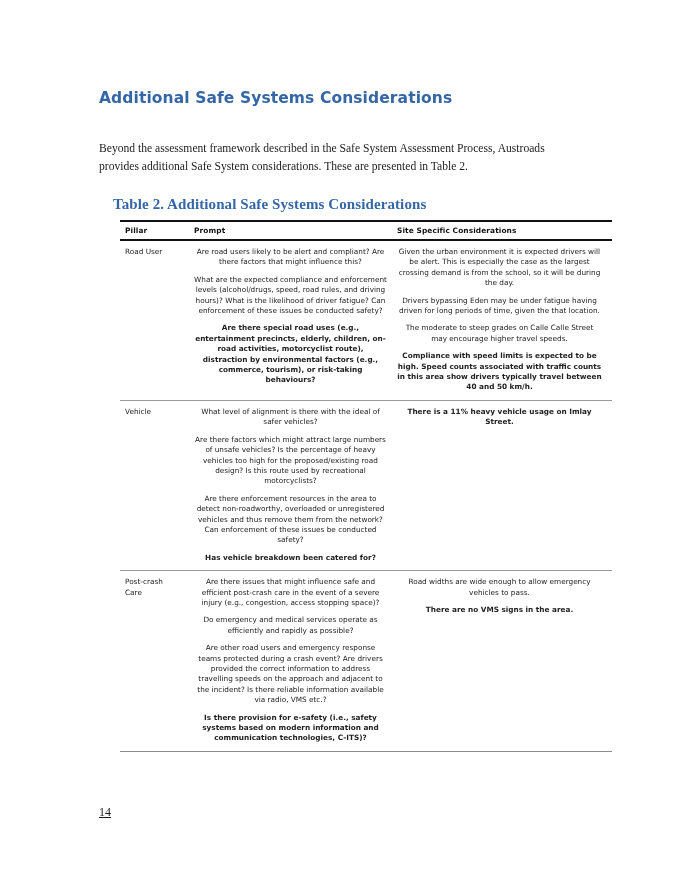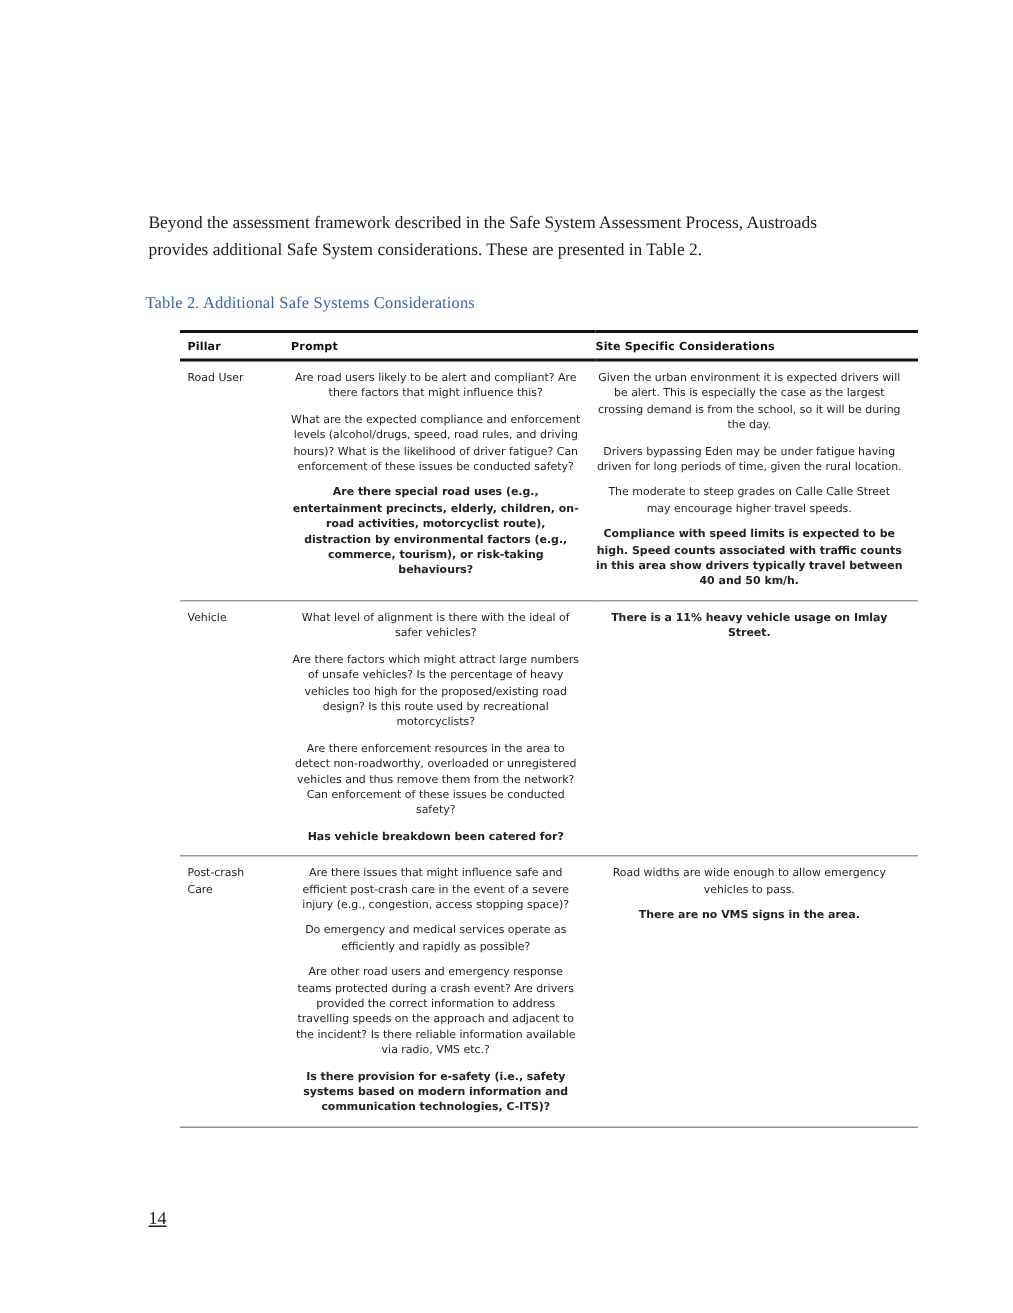--- a/index.html
+++ b/index.html
@@ -43,25 +43,25 @@
     font-family: "Liberation Serif", serif;
     font-size: 11.6px;
     line-height: 18.5px;
     color: #1c1c1c;
     text-align: left;
   }
 
   
   .table-caption {
     position: absolute;
-    left: 97px;
+    left: 113px;
     top: 196px;
     font-family: "Liberation Serif", serif;
-    font-weight: normal;
-    font-size: 11px;
+    font-weight: bold;
+    font-size: 15px;
     color: #3567a8;
     letter-spacing: 0.1px;
     white-space: nowrap;
   }
 
   
   .table-wrap {
     position: absolute;
     left: 120px;
     top: 220px;
@@ -123,20 +123,21 @@
     font-size: 12px;
     color: #1c1c1c;
     text-decoration: underline;
   }
 </style>
 </head>
 <body>
 
 <div class="page">
 
+  <h1 class="doc-heading">Additional Safe Systems Considerations</h1>
 
   <p class="intro">Beyond the assessment framework described in the Safe System Assessment Process, Austroads provides additional Safe System considerations. These are presented in Table 2.</p>
 
   <div class="table-caption">Table 2. Additional Safe Systems Considerations</div>
 
   <div class="table-wrap">
     <table class="ss">
       <colgroup>
         <col class="c-pillar">
         <col class="c-prompt">
@@ -153,21 +154,21 @@
 
         <tr>
           <td class="pillar">Road User</td>
           <td>
             <p>Are road users likely to be alert and compliant? Are there factors that might influence this?</p>
             <p>What are the expected compliance and enforcement levels (alcohol/drugs, speed, road rules, and driving hours)? What is the likelihood of driver fatigue? Can enforcement of these issues be conducted safety?</p>
             <p>Are there special road uses (e.g., entertainment precincts, elderly, children, on-road activities, motorcyclist route), distraction by environmental factors (e.g., commerce, tourism), or risk-taking behaviours?</p>
           </td>
           <td>
             <p>Given the urban environment it is expected drivers will be alert. This is especially the case as the largest crossing demand is from the school, so it will be during the day.</p>
-            <p>Drivers bypassing Eden may be under fatigue having driven for long periods of time, given the rural location.</p>
+            <p>Drivers bypassing Eden may be under fatigue having driven for long periods of time, given the that location.</p>
             <p>The moderate to steep grades on Calle Calle Street may encourage higher travel speeds.</p>
             <p>Compliance with speed limits is expected to be high. Speed counts associated with traffic counts in this area show drivers typically travel between 40 and 50 km/h.</p>
           </td>
         </tr>
 
         <tr>
           <td class="pillar">Vehicle</td>
           <td>
             <p>What level of alignment is there with the ideal of safer vehicles?</p>
             <p>Are there factors which might attract large numbers of unsafe vehicles? Is the percentage of heavy vehicles too high for the proposed/existing road design? Is this route used by recreational motorcyclists?</p>

